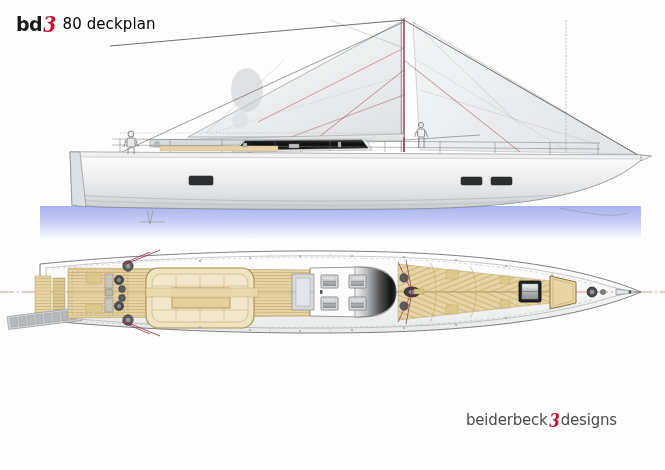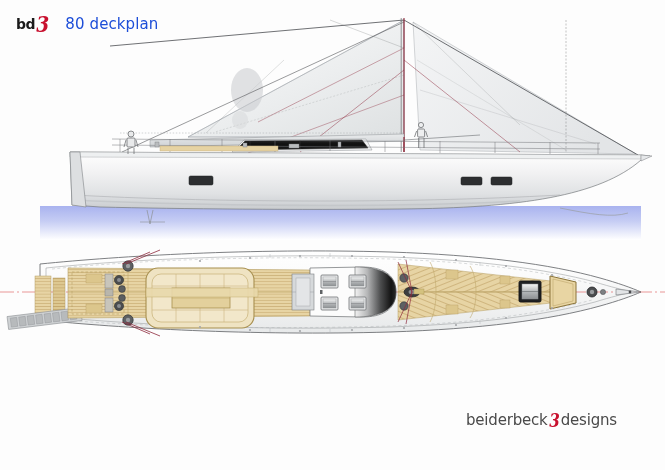--- a/index.html
+++ b/index.html
@@ -3,26 +3,26 @@
 <meta charset="utf-8">
 <style>
   html,body{margin:0;padding:0;background:#ffffff;}
   body{width:665px;height:470px;overflow:hidden;
        font-family:"Liberation Sans",sans-serif;position:relative;background:#fdfdfd;}
   #sheet{position:absolute;inset:0;width:665px;height:470px;background:#fdfdfd;}
 
   
   #header-logo{position:absolute;left:16px;top:8px;height:26px;
      display:flex;align-items:flex-end;}
-  .logo-bd{font-weight:bold;font-size:14px;color:#1a1a1a;letter-spacing:-0.5px;
+  .logo-bd{font-weight:bold;font-size:19px;color:#1a1a1a;letter-spacing:-0.5px;
      line-height:19px;font-family:"DejaVu Sans",sans-serif;}
   .logo-three{color:#c8102e;font-weight:bold;font-size:22px;line-height:19px;
      font-family:"DejaVu Serif",serif;font-style:italic;margin:0 0px 0 0px;
      transform:scaleX(0.85);}
-  .logo-title{font-size:15px;color:#1d4ed8;line-height:19px;margin-left:15px;
+  .logo-title{font-size:15px;color:#000000;line-height:19px;margin-left:5px;
      font-family:"DejaVu Sans",sans-serif;letter-spacing:0.1px;}
 
   
   #footer-logo{position:absolute;left:466px;top:412px;display:flex;align-items:flex-start;}
   .f-txt{font-size:15px;color:#4a4a4a;line-height:17px;
      font-family:"DejaVu Sans",sans-serif;letter-spacing:-0.2px;}
   .f-three{color:#c8102e;font-weight:bold;font-size:19px;line-height:16px;
      font-family:"DejaVu Serif",serif;font-style:italic;transform:scaleX(0.8);}
 
   svg{display:block;}

